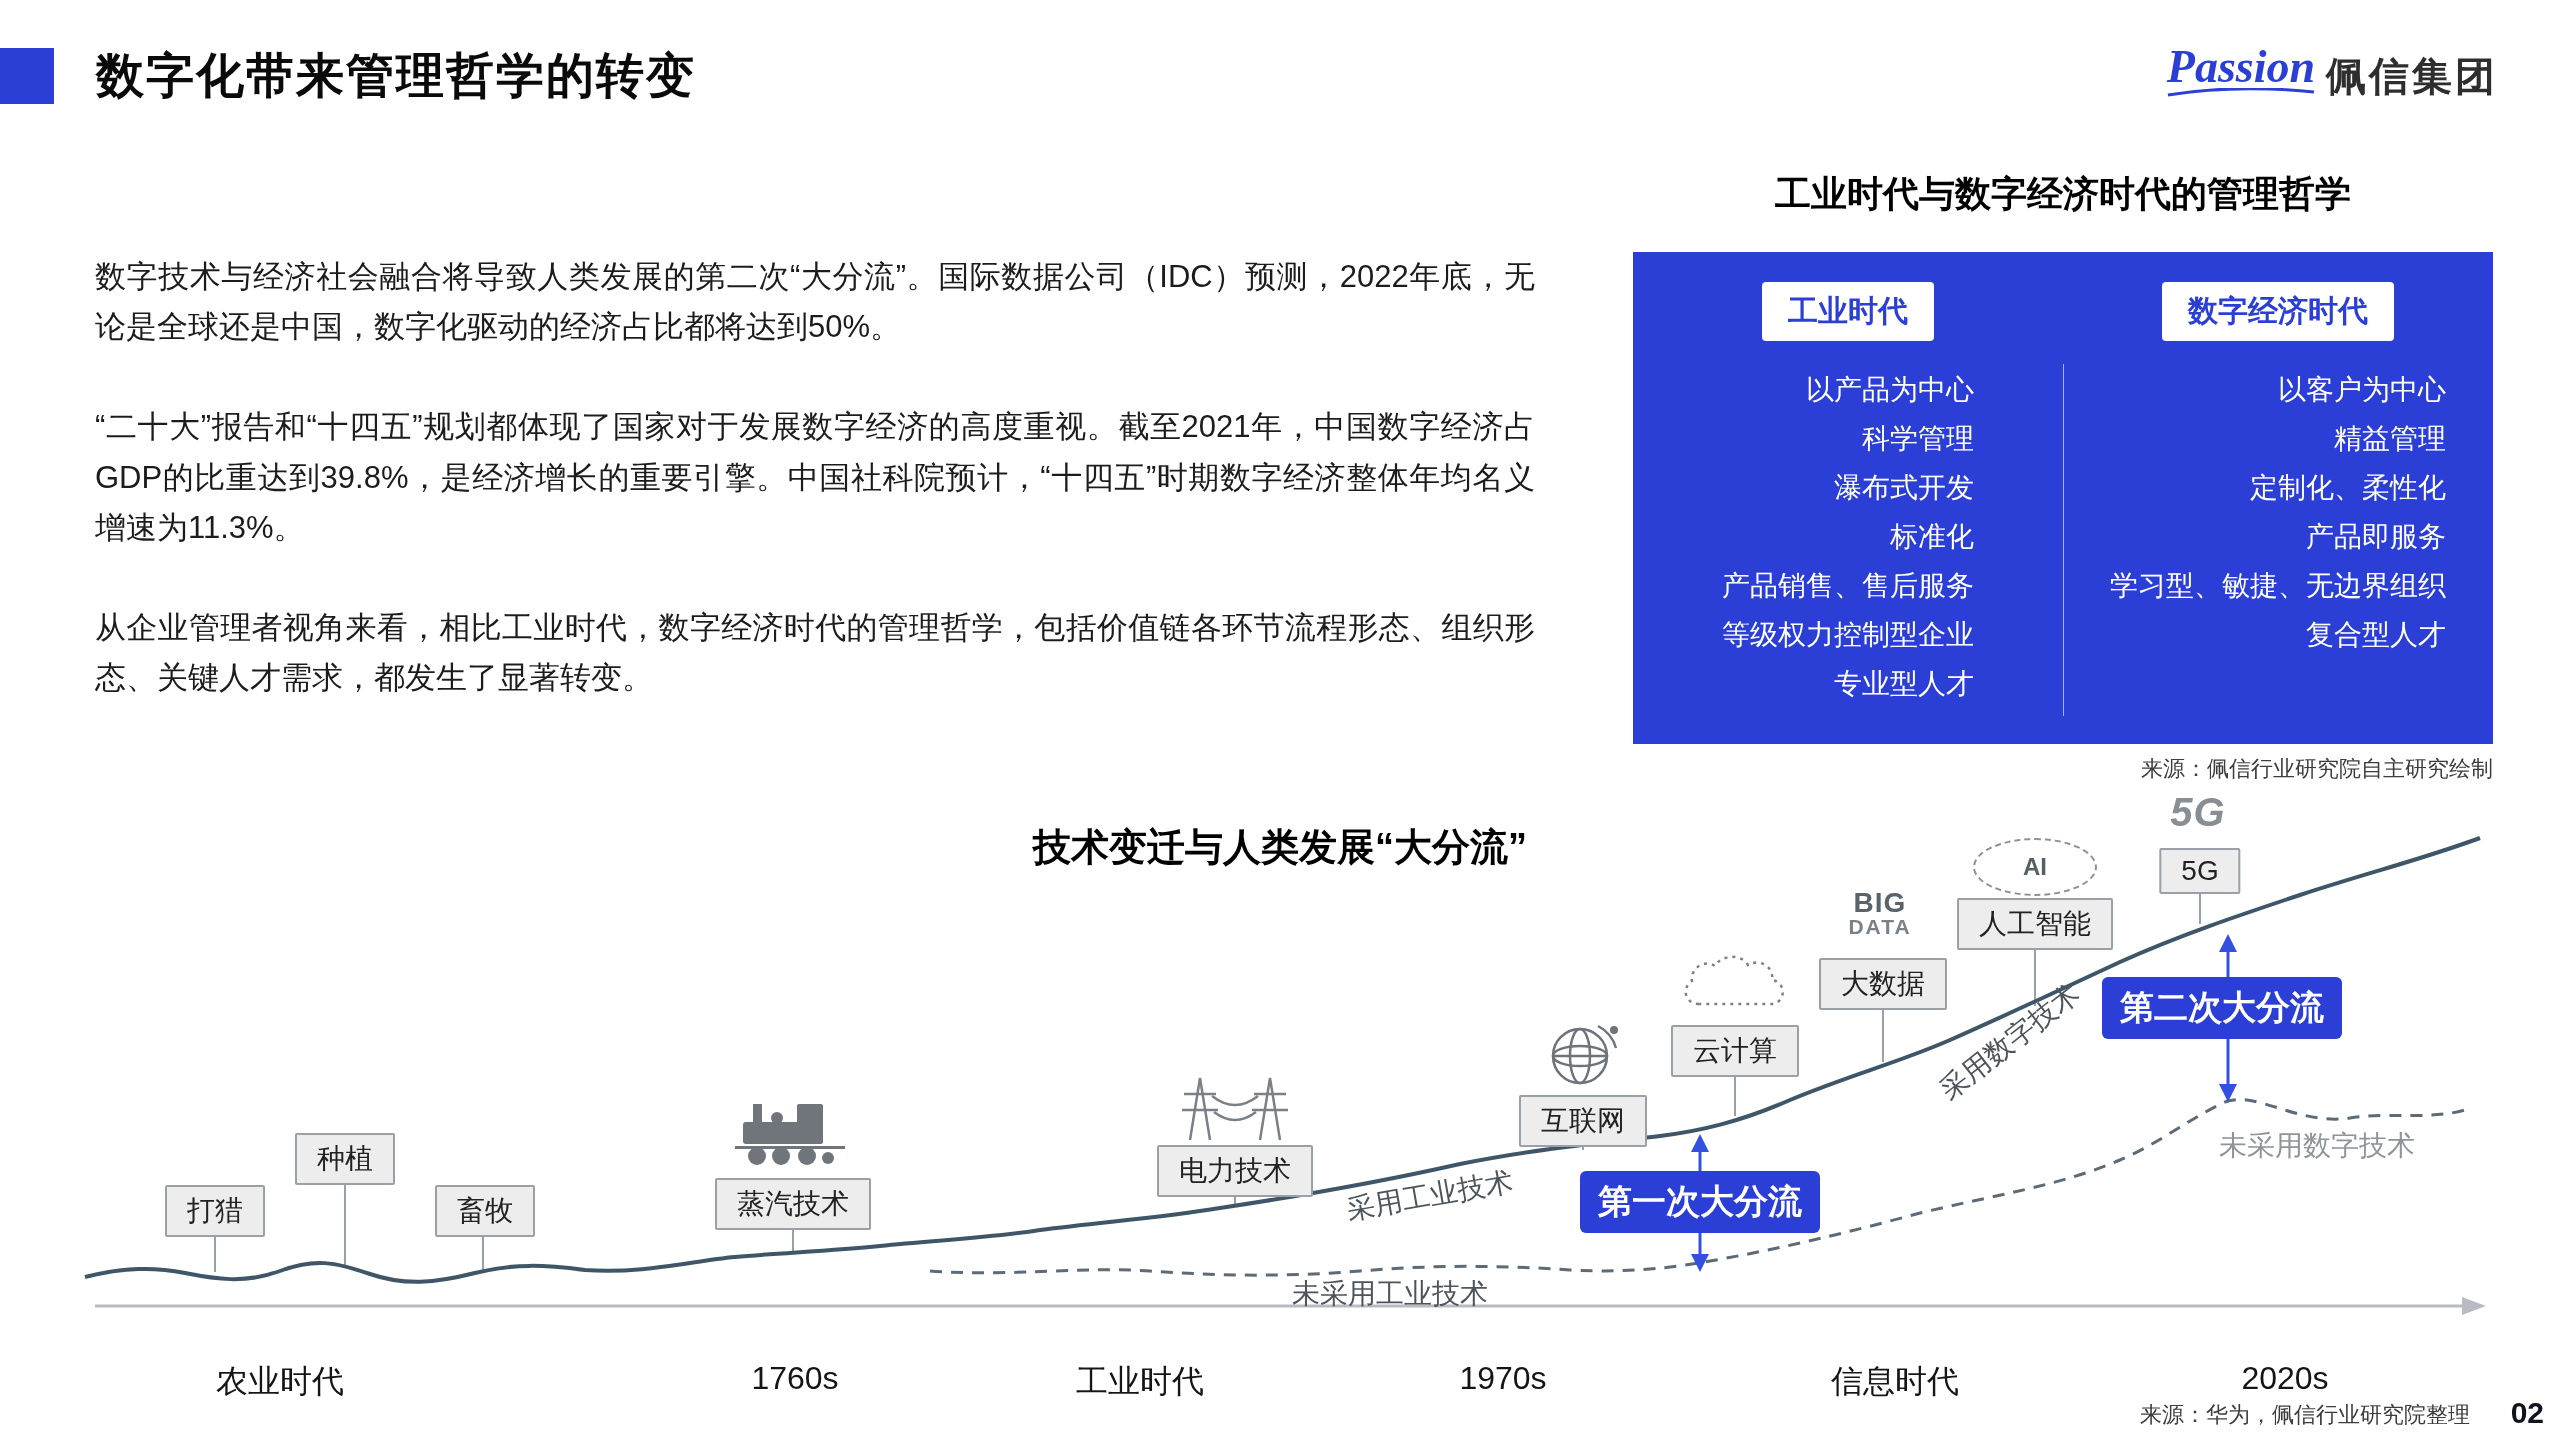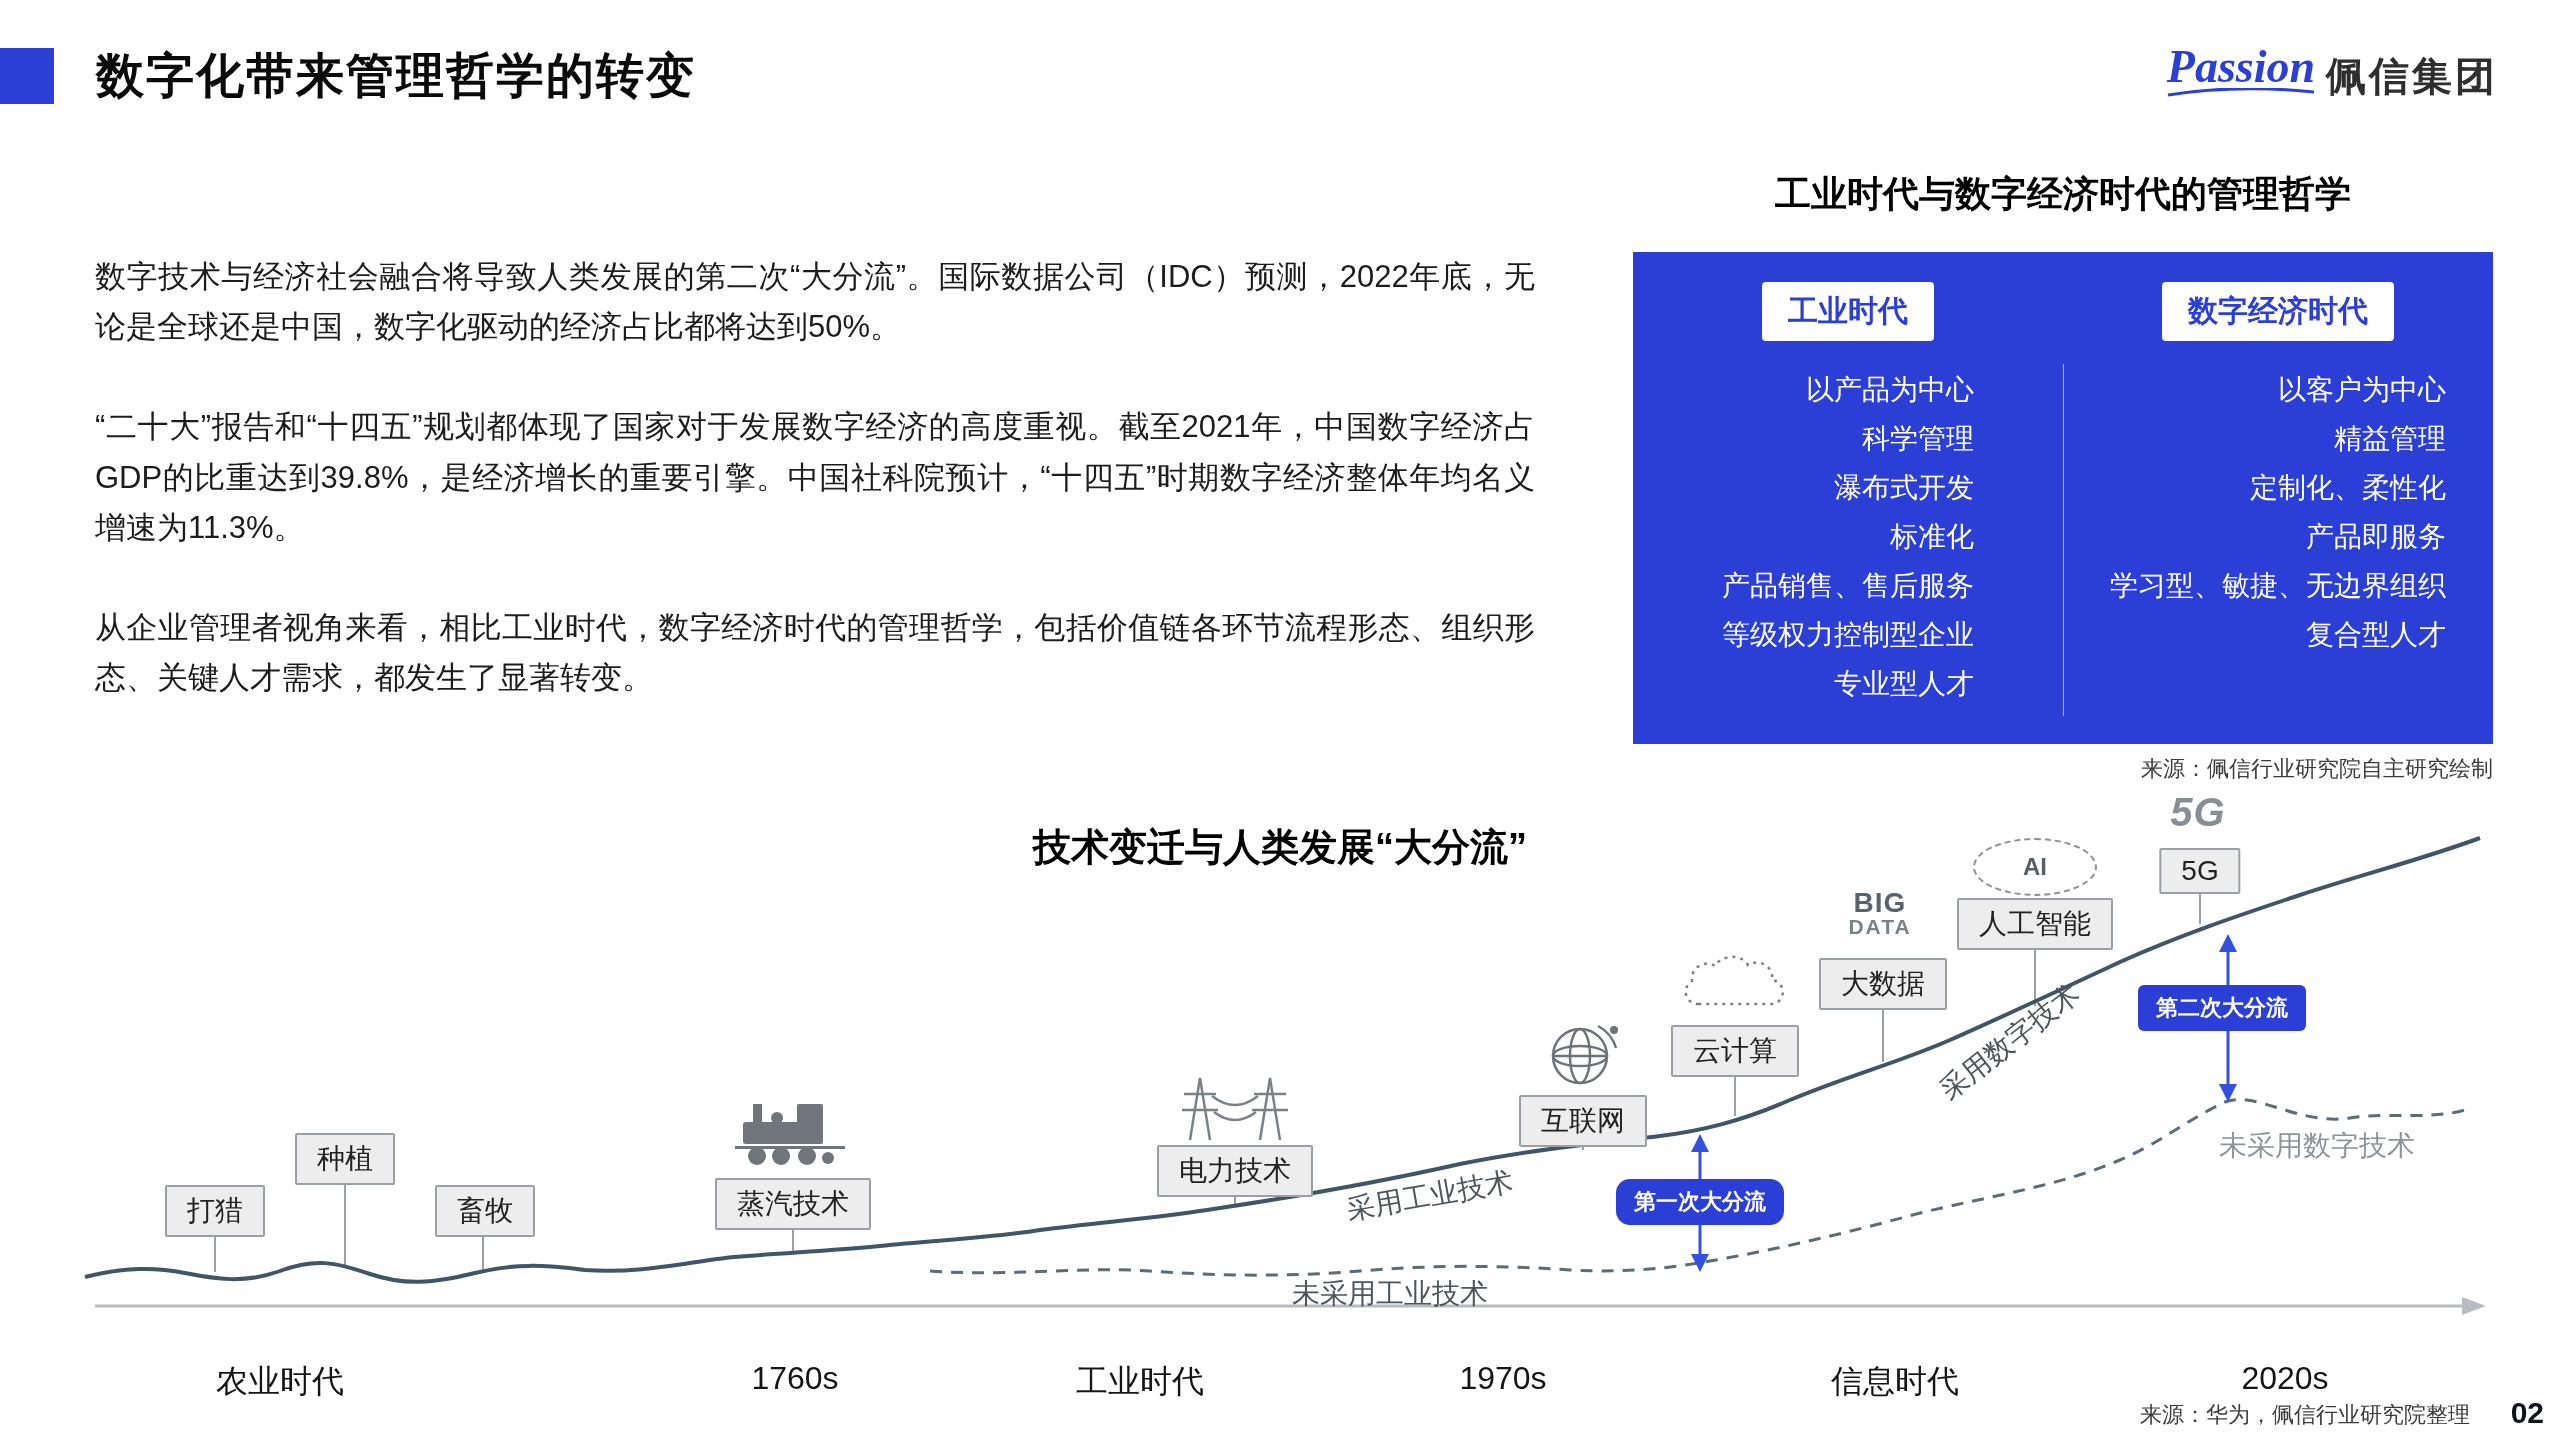--- a/index.html
+++ b/index.html
@@ -38,21 +38,21 @@
   
   .chart-title{position:absolute;left:0;top:822px;width:2560px;text-align:center;
     font-size:38px;font-weight:bold;color:#000;}
   .chart-svg{position:absolute;left:0;top:0;}
   .node-box{position:absolute;transform:translateX(-50%);background:#ededed;border:2px solid #9aa0a6;
     border-radius:2px;padding:5px 20px;font-size:28px;color:#222;white-space:nowrap;}
   .era-label{position:absolute;top:1360px;transform:translateX(-50%);font-size:32px;color:#151515;white-space:nowrap;}
   .curve-label{position:absolute;transform:translate(-50%,-50%);font-size:28px;color:#4d555c;white-space:nowrap;}
   .curve-label.light{color:#8d949a;margin-left:45px;}
   .badge{position:absolute;transform:translate(-50%,-50%);background:var(--blue);color:#fff;
-    font-size:22px;font-weight:bold;padding:8px 18px;border-radius:6px;white-space:nowrap;}
+    font-size:34px;font-weight:bold;padding:8px 18px;border-radius:6px;white-space:nowrap;}
   .chart-icon{position:absolute;transform:translateX(-50%);color:var(--gray);text-align:center;}
   .bigdata-l1{font-size:28px;font-weight:bold;color:#59636c;letter-spacing:1px;line-height:0.9;}
   .bigdata-l2{font-size:21px;font-weight:bold;color:#79828a;letter-spacing:2px;}
   .ai-wrap{width:120px;height:54px;border:2.5px dashed #8b9197;border-radius:50%;
     display:flex;align-items:center;justify-content:center;font-size:24px;font-weight:bold;color:#565e66;}
   .fiveg-big{font-size:40px;font-weight:bold;color:#878e94;font-style:italic;letter-spacing:1px;}
 
   .chart-source{position:absolute;right:90px;top:1400px;font-size:22px;color:#3c3c3c;}
   .page-number{position:absolute;right:16px;top:1396px;font-size:30px;font-weight:bold;color:#10121c;}
 </style>
@@ -227,19 +227,19 @@
   <div class="era-label" style="left:1140px;">工业时代</div>
   <div class="era-label" style="left:1503px;">1970s</div>
   <div class="era-label" style="left:1895px;">信息时代</div>
   <div class="era-label" style="left:2285px;">2020s</div>
 
   <div class="curve-label" style="left:1430px;top:1196px;transform:translate(-50%,-50%) rotate(-10deg);">采用工业技术</div>
   <div class="curve-label" style="left:1390px;top:1294px;">未采用工业技术</div>
   <div class="curve-label" style="left:2010px;top:1042px;transform:translate(-50%,-50%) rotate(-38deg);">采用数字技术</div>
   <div class="curve-label light" style="left:2272px;top:1146px;">未采用数字技术</div>
 
-  <div class="badge" style="left:1700px;top:1202px;border-radius:14px;">第一次大分流</div>
+  <div class="badge" style="left:1700px;top:1202px;">第一次大分流</div>
   <div class="badge" style="left:2222px;top:1008px;">第二次大分流</div>
 
   <div class="chart-source">来源：华为，佩信行业研究院整理</div>
   <div class="page-number">02</div>
 
 </div>
 
 </body></html>

